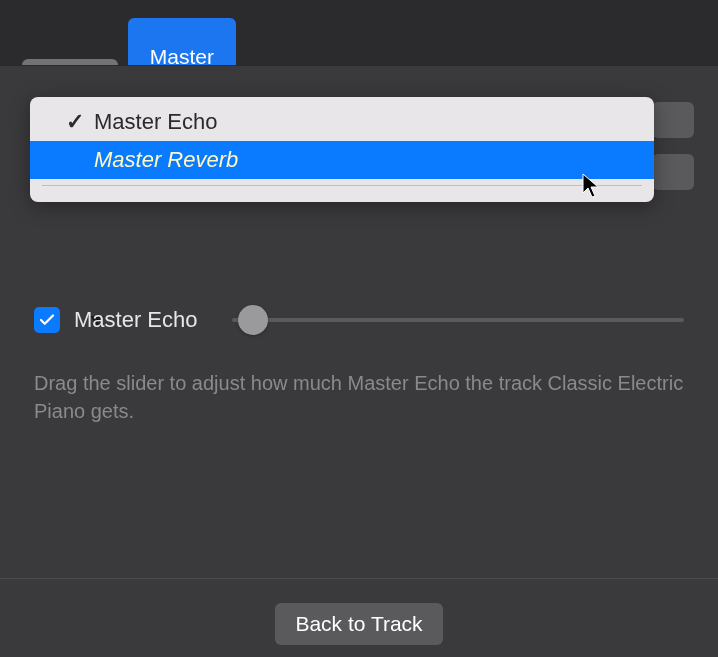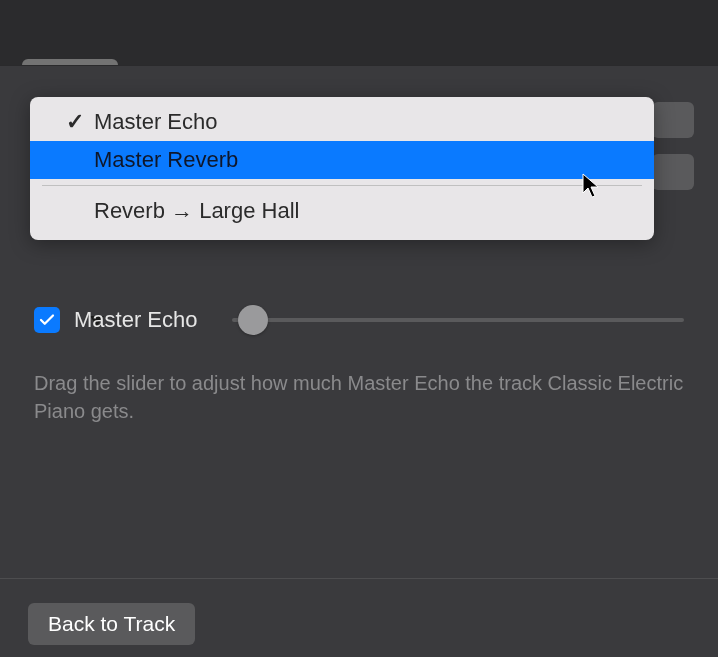--- a/index.html
+++ b/index.html
@@ -57,21 +57,22 @@
       position: relative;
     }
     .menu-item.checked::before {
       content: "✓";
       position: absolute;
       left: 36px;
       font-weight: bold;
     }
     .menu-item.highlighted {
       background: #0a7aff;
-      color: #0f172a;
+      color: #fef9c3;
+      font-style: italic;
     }
     .menu-divider {
       height: 1px;
       background: #c0c0c0;
       margin: 6px 12px;
     }
     .cursor {
       position: absolute;
       top: 173px;
       left: 582px;
@@ -167,21 +168,21 @@
       margin-top: 21px;
     }
     .bottom-bar {
       position: absolute;
       bottom: 12px;
       left: 0;
       right: 0;
       border-top: 1px solid #4d4d4f;
       padding: 24px 28px 0 28px;
       display: flex;
-      justify-content: flex-start;
+      justify-content: center;
     }
     .back-button {
       background: #5a5a5c;
       color: #ffffff;
       border: none;
       border-radius: 6px;
       padding: 9px 20px;
       font-size: 21px;
       cursor: pointer;
     }
@@ -191,32 +192,32 @@
       left: 90px;
       color: #1a1a1a;
       font-size: 18px;
     }
   </style>
 </head>
 <body>
 
 <div class="top-bar">
   <button class="segment-button inactive">Track</button>
+  <button class="segment-button active">Master</button>
 </div>
 
 <div class="content-area"></div>
 
 <div class="partial-button-right"></div>
 <div class="partial-button-right2"></div>
 
 <div class="dropdown-menu">
   <div class="menu-item checked">Master Echo</div>
   <div class="menu-item highlighted">Master Reverb</div>
   <div class="menu-divider"></div>
-  <div class="menu-item">Reverb → Large Hall</div>
 </div>
 
 <div class="cursor">
   <svg width="20" height="26" viewBox="0 0 20 26">
     <path d="M 1 1 L 1 20 L 6 15 L 10 24 L 13 23 L 9 14 L 16 14 Z" fill="#000000" stroke="#ffffff" stroke-width="1"></path>
   </svg>
 </div>
 
 <div class="arrow-remnant">
   <svg width="16" height="12" viewBox="0 0 16 12">

